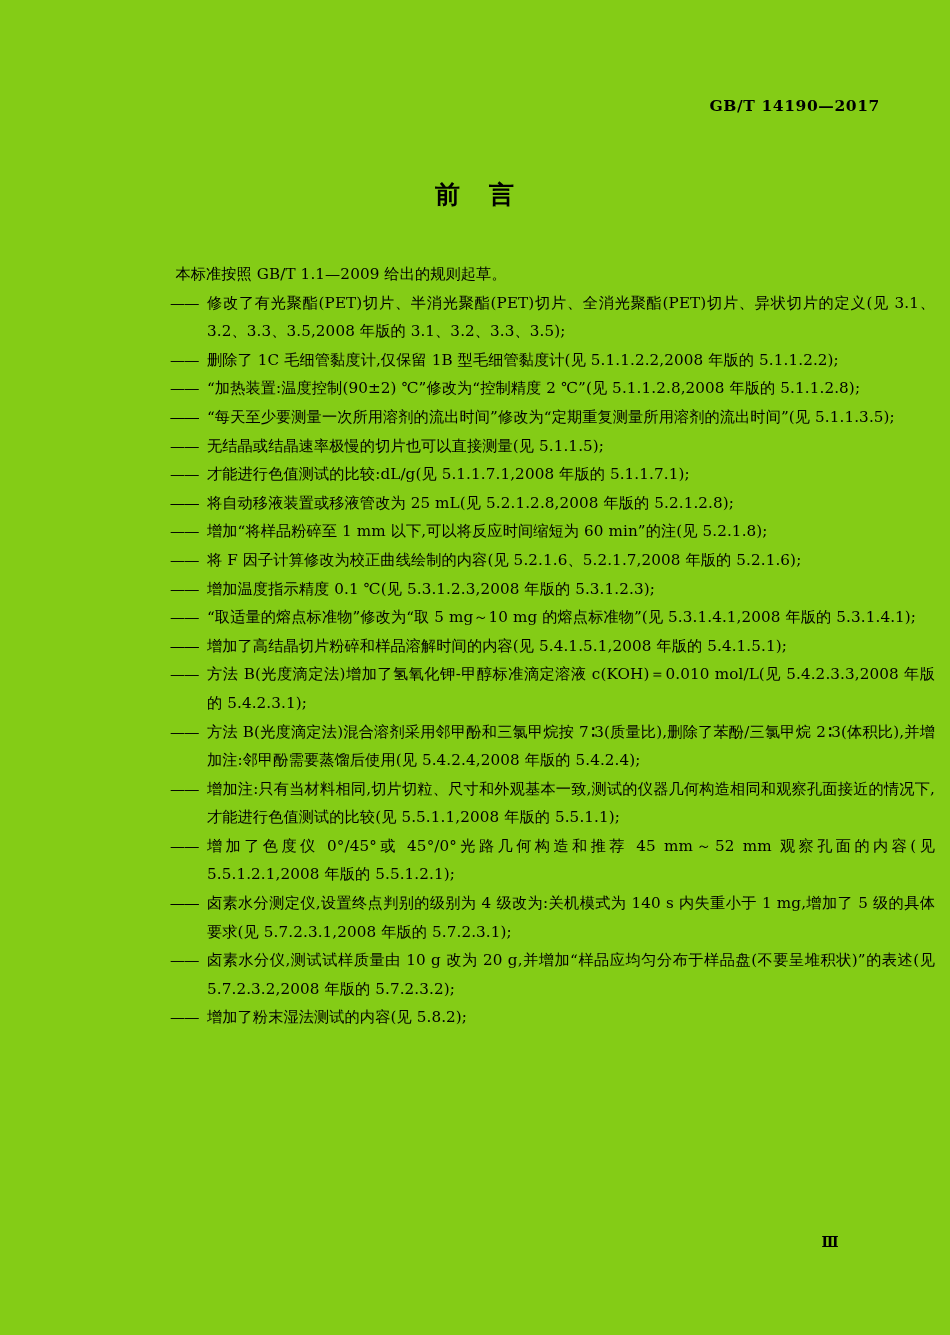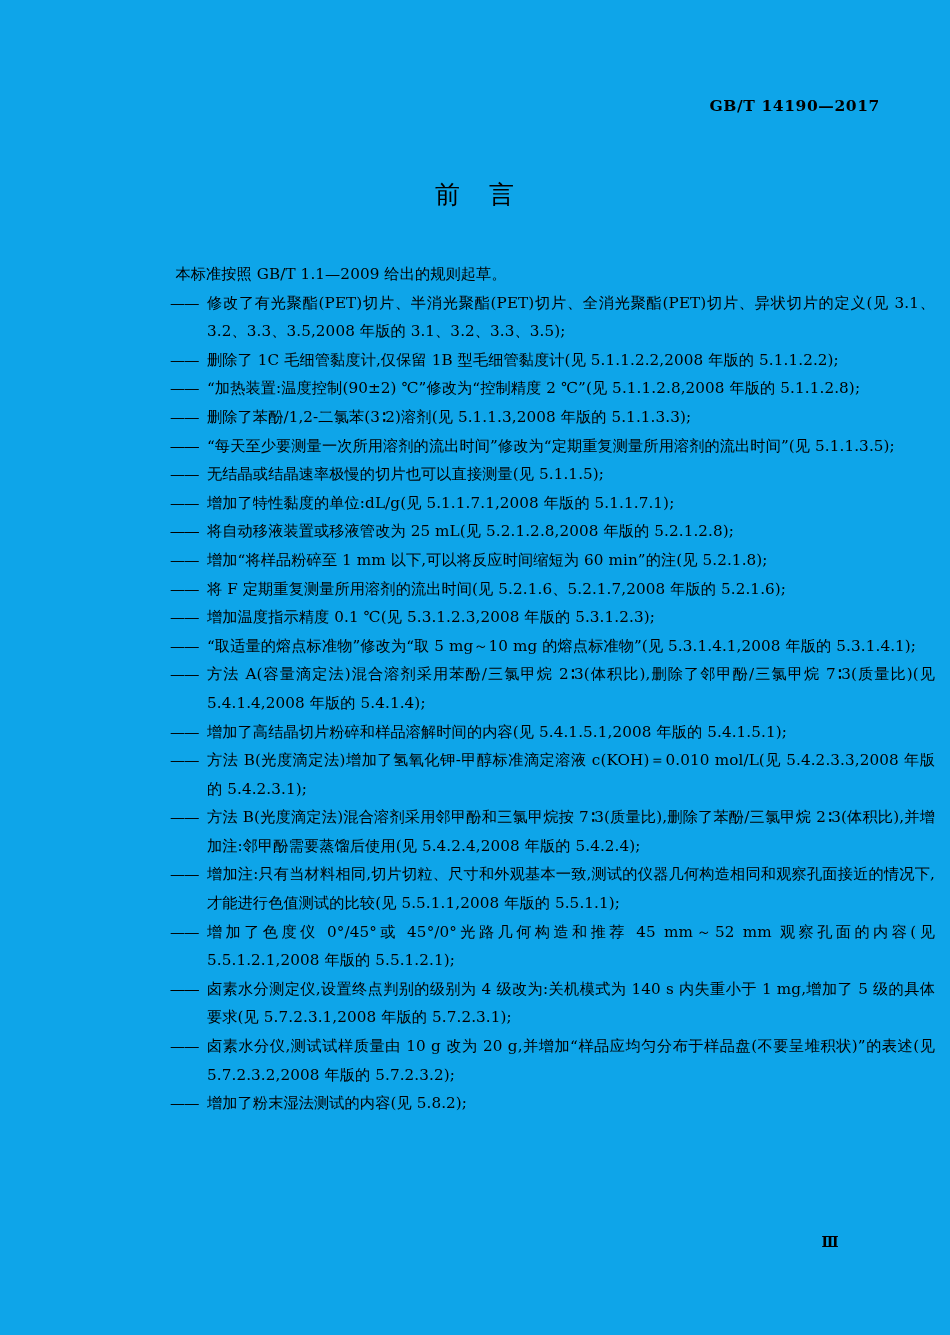--- a/index.html
+++ b/index.html
@@ -4,42 +4,42 @@
 <style>
   html, body {
     margin: 0;
     padding: 0;
     background: #ffffff;
   }
   .page {
     position: relative;
     width: 950px;
     height: 1335px;
-    background: #0ea5e9;
+    background: #84cc16;
     font-family: "DejaVu Serif", "Liberation Serif", serif;
     color: #000000;
     overflow: hidden;
   }
   .header {
     position: absolute;
     top: 96px;
     right: 70px;
     font-family: "DejaVu Serif", "Liberation Serif", serif;
     font-weight: bold;
     font-size: 15.5px;
     letter-spacing: 0.6px;
   }
   .title {
     position: absolute;
     top: 178px;
     left: 0;
     width: 950px;
     text-align: center;
     font-family: "DejaVu Sans", "Liberation Sans", sans-serif;
-    font-weight: normal;
+    font-weight: bold;
     font-size: 25px;
     letter-spacing: 1px;
   }
   .title .gap { display: inline-block; width: 28px; }
 
   .body {
     position: absolute;
     top: 260px;
     left: 145px;
     width: 790px;
@@ -102,32 +102,32 @@
   </div>
 
   <div class="body">
 
     <p class="para indent">本标准按照 GB/T 1.1—2009 给出的规则起草。</p>
 
     <ul class="dash-list">
       <li class="dash-item"><span class="dash">——</span><span>修改了有光聚酯(PET)切片、半消光聚酯(PET)切片、全消光聚酯(PET)切片、异状切片的定义(见 3.1、3.2、3.3、3.5,2008 年版的 3.1、3.2、3.3、3.5);</span></li>
       <li class="dash-item"><span class="dash">——</span><span>删除了 1C 毛细管黏度计,仅保留 1B 型毛细管黏度计(见 5.1.1.2.2,2008 年版的 5.1.1.2.2);</span></li>
       <li class="dash-item"><span class="dash">——</span><span>“加热装置:温度控制(90±2) ℃”修改为“控制精度 2 ℃”(见 5.1.1.2.8,2008 年版的 5.1.1.2.8);</span></li>
-      <li class="dash-item"><span class="dash">——</span><span>删除了苯酚/1,2-二氯苯(3∶2)溶剂(见 5.1.1.3,2008 年版的 5.1.1.3.3);</span></li>
+      <li class="dash-item"><span class="dash">——</span></li>
       <li class="dash-item"><span class="dash">——</span></li>
       <li class="dash-item"><span class="dash">——</span><span>“每天至少要测量一次所用溶剂的流出时间”修改为“定期重复测量所用溶剂的流出时间”(见 5.1.1.3.5);</span></li>
       <li class="dash-item"><span class="dash">——</span><span>无结晶或结晶速率极慢的切片也可以直接测量(见 5.1.1.5);</span></li>
-      <li class="dash-item"><span class="dash">——</span><span>增加了特性黏度的单位:dL/g(见 5.1.1.7.1,2008 年版的 5.1.1.7.1);</span></li>
+      <li class="dash-item"><span class="dash">——</span><span>才能进行色值测试的比较:dL/g(见 5.1.1.7.1,2008 年版的 5.1.1.7.1);</span></li>
       <li class="dash-item"><span class="dash">——</span></li>
       <li class="dash-item"><span class="dash">——</span><span>将自动移液装置或移液管改为 25 mL(见 5.2.1.2.8,2008 年版的 5.2.1.2.8);</span></li>
       <li class="dash-item"><span class="dash">——</span><span>增加“将样品粉碎至 1 mm 以下,可以将反应时间缩短为 60 min”的注(见 5.2.1.8);</span></li>
-      <li class="dash-item"><span class="dash">——</span><span>将 F 定期重复测量所用溶剂的流出时间(见 5.2.1.6、5.2.1.7,2008 年版的 5.2.1.6);</span></li>
+      <li class="dash-item"><span class="dash">——</span><span>将 F 因子计算修改为校正曲线绘制的内容(见 5.2.1.6、5.2.1.7,2008 年版的 5.2.1.6);</span></li>
       <li class="dash-item"><span class="dash">——</span><span>增加温度指示精度 0.1 ℃(见 5.3.1.2.3,2008 年版的 5.3.1.2.3);</span></li>
       <li class="dash-item"><span class="dash">——</span><span>“取适量的熔点标准物”修改为“取 5 mg～10 mg 的熔点标准物”(见 5.3.1.4.1,2008 年版的 5.3.1.4.1);</span></li>
-      <li class="dash-item"><span class="dash">——</span><span>方法 A(容量滴定法)混合溶剂采用苯酚/三氯甲烷 2∶3(体积比),删除了邻甲酚/三氯甲烷 7∶3(质量比)(见 5.4.1.4,2008 年版的 5.4.1.4);</span></li>
+      <li class="dash-item"><span class="dash">——</span></li>
       <li class="dash-item"><span class="dash">——</span><span>增加了高结晶切片粉碎和样品溶解时间的内容(见 5.4.1.5.1,2008 年版的 5.4.1.5.1);</span></li>
       <li class="dash-item"><span class="dash">——</span><span>方法 B(光度滴定法)增加了氢氧化钾-甲醇标准滴定溶液 c(KOH)＝0.010 mol/L(见 5.4.2.3.3,2008 年版的 5.4.2.3.1);</span></li>
       <li class="dash-item"><span class="dash">——</span><span>方法 B(光度滴定法)混合溶剂采用邻甲酚和三氯甲烷按 7∶3(质量比),删除了苯酚/三氯甲烷 2∶3(体积比),并增加注:邻甲酚需要蒸馏后使用(见 5.4.2.4,2008 年版的 5.4.2.4);</span></li>
       <li class="dash-item"><span class="dash">——</span><span>增加注:只有当材料相同,切片切粒、尺寸和外观基本一致,测试的仪器几何构造相同和观察孔面接近的情况下,才能进行色值测试的比较(见 5.5.1.1,2008 年版的 5.5.1.1);</span></li>
       <li class="dash-item"><span class="dash">——</span><span>增加了色度仪 0°/45°或 45°/0°光路几何构造和推荐 45 mm～52 mm 观察孔面的内容(见 5.5.1.2.1,2008 年版的 5.5.1.2.1);</span></li>
       <li class="dash-item"><span class="dash">——</span></li>
       <li class="dash-item"><span class="dash">——</span><span>卤素水分测定仪,设置终点判别的级别为 4 级改为:关机模式为 140 s 内失重小于 1 mg,增加了 5 级的具体要求(见 5.7.2.3.1,2008 年版的 5.7.2.3.1);</span></li>
       <li class="dash-item"><span class="dash">——</span><span>卤素水分仪,测试试样质量由 10 g 改为 20 g,并增加“样品应均匀分布于样品盘(不要呈堆积状)”的表述(见 5.7.2.3.2,2008 年版的 5.7.2.3.2);</span></li>
       <li class="dash-item"><span class="dash">——</span><span>增加了粉末湿法测试的内容(见 5.8.2);</span></li>
     </ul>

